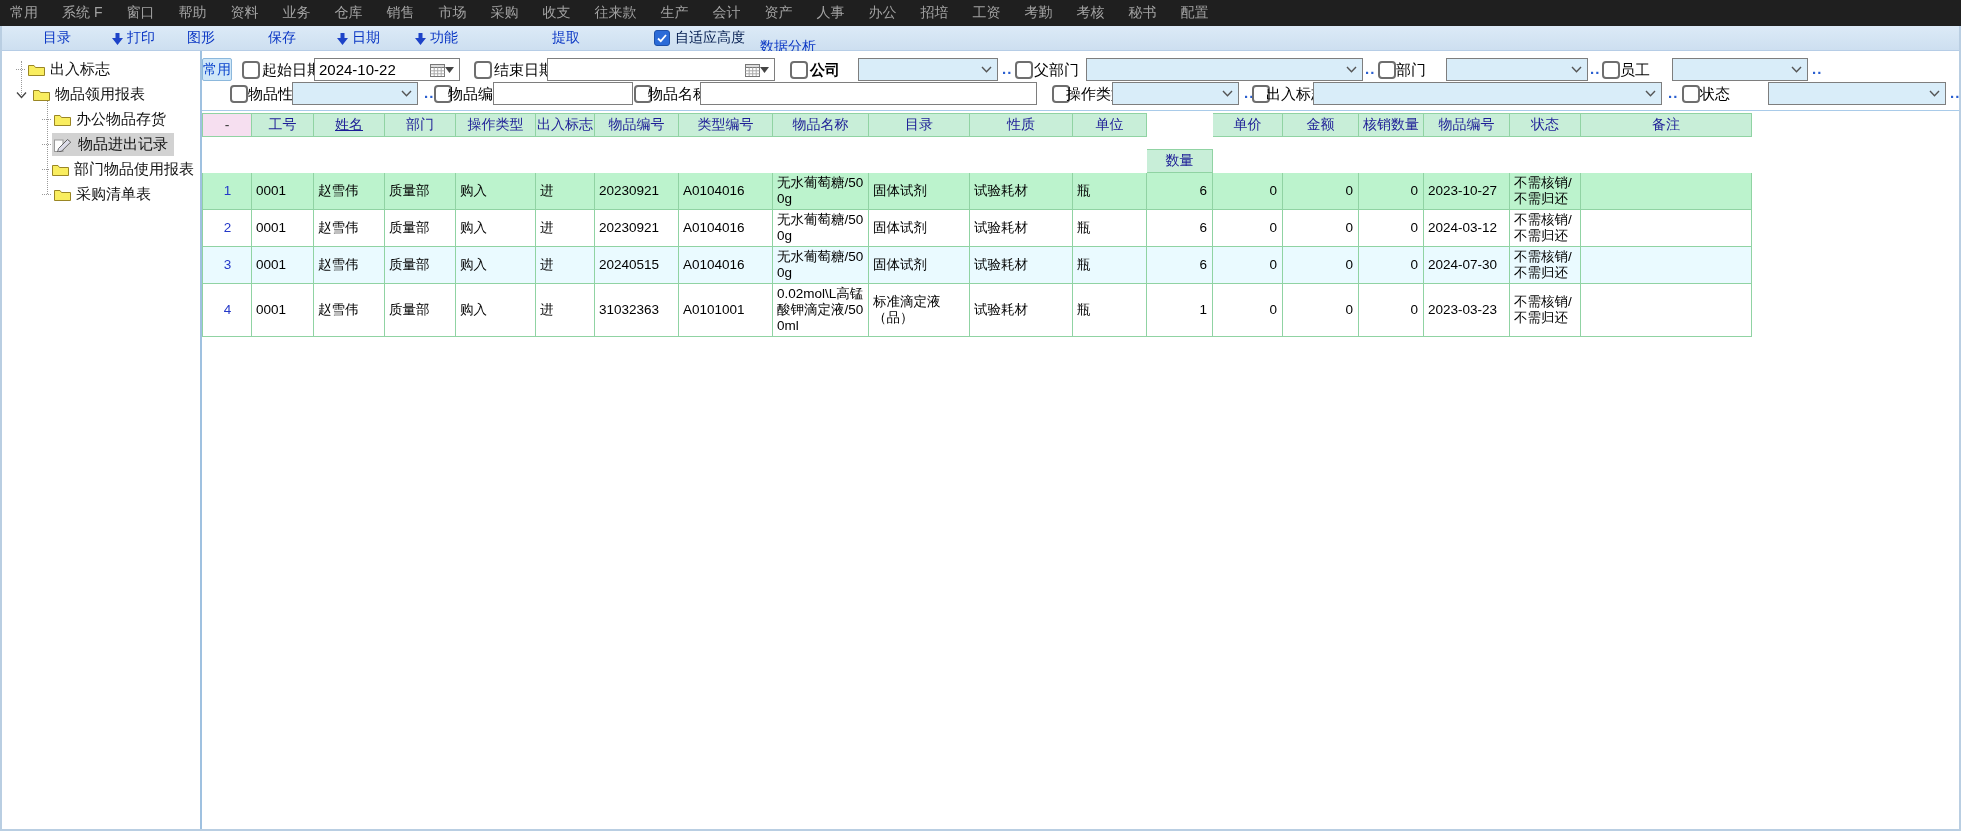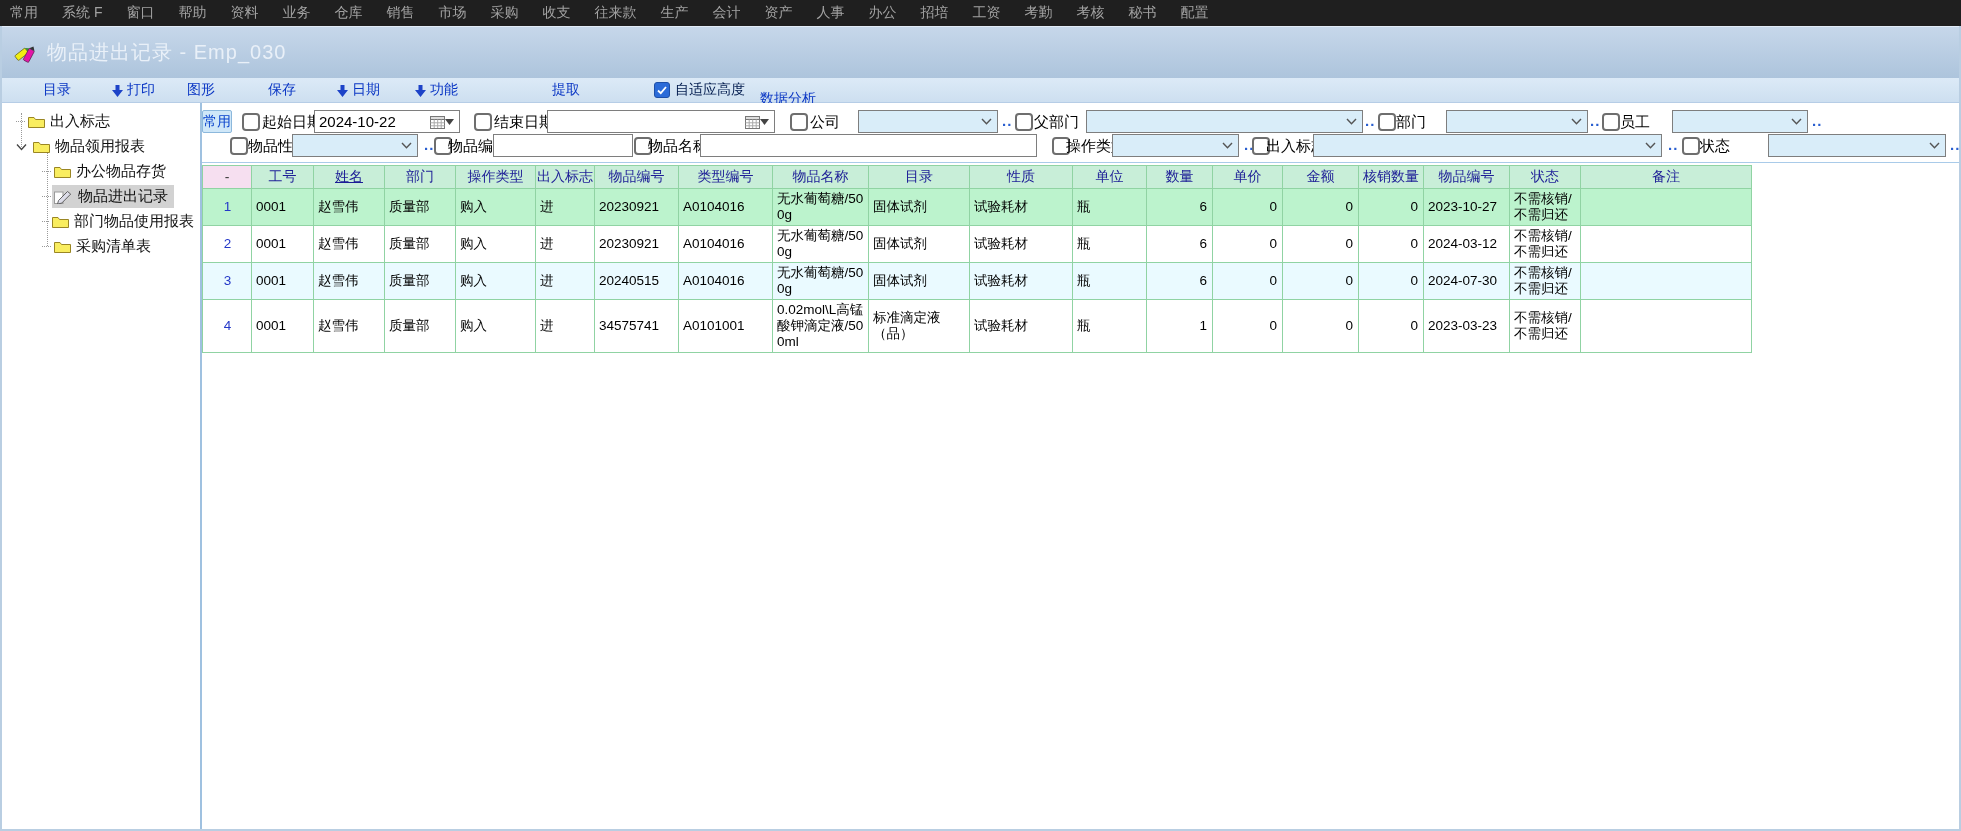--- a/index.html
+++ b/index.html
@@ -105,35 +105,20 @@
     <span class="menu-item">招培</span>
     <span class="menu-item">工资</span>
     <span class="menu-item">考勤</span>
     <span class="menu-item">考核</span>
     <span class="menu-item">秘书</span>
     <span class="menu-item">配置</span>
   </div>
 
 <div class="window">
 
-  <div class="titlebar">
-    <span class="title-icon">
-      <svg width="24" height="19" viewBox="0 0 24 19">
-        <g transform="rotate(-38 8 10)">
-          <rect x="1" y="7" width="13" height="6" rx="1" fill="#f2ee12" stroke="#6c6c2a" stroke-width="0.8"></rect>
-          <polygon points="14,7 17.5,10 14,13" fill="#3c8c3c"></polygon>
-        </g>
-        <g transform="rotate(-62 15 11)">
-          <rect x="8" y="8" width="13" height="6" rx="1" fill="#e315a8" stroke="#6c2a5c" stroke-width="0.8"></rect>
-          <polygon points="21,8 24.5,11 21,14" fill="#333"></polygon>
-        </g>
-      </svg>
-    </span>
-    <span class="title-text">物品进出记录 - Emp_030</span>
-  </div>
 
   <div class="toolbar" id="toolbar">
     <span class="tb-check">
       <span class="cbx">
           <svg width="10" height="9" viewBox="0 0 10 9">
             <polyline points="1,4.5 3.8,7.2 9,1" fill="none" stroke="#fff" stroke-width="1.8"></polyline>
           </svg>
         </span>
       <span class="tb-check-label">自适应高度</span>
     </span>
@@ -291,21 +276,21 @@
                 <line x1="0.5" y1="10.8" x2="14.5" y2="10.8" stroke="#aaa"></line>
               </svg>
             </span>
             <span class="fico">
               <svg width="9" height="6" viewBox="0 0 9 6">
                 <polygon points="0,0 9,0 4.5,6" fill="#444"></polygon>
               </svg>
             </span>
           </span>
           <span class="fchk" style="left: 588px;"></span>
-          <span class="flbl" style="left: 608px;">公司</span>
+          <span class="flbl" style="left: 608px; font-weight: bold;">公司</span>
           <span class="fsel" style="left: 656px; width: 140px;">
             <span class="fico">
               <svg width="11" height="7" viewBox="0 0 11 7">
                 <polyline points="1,1 5.5,5.8 10,1" fill="none" stroke="#555" stroke-width="1.4"></polyline>
               </svg>
             </span>
           </span>
           <span class="fdots" style="left: 800px;">..</span>
           <span class="fchk" style="left: 813px;"></span>
           <span class="flbl" style="left: 832px;">父部门</span>
@@ -394,21 +379,21 @@
             <span class="g-hcell" style="width: 71px; text-decoration: underline;">姓名</span>
             <span class="g-hcell" style="width: 71px;">部门</span>
             <span class="g-hcell" style="width: 80px;">操作类型</span>
             <span class="g-hcell" style="width: 59px;">出入标志</span>
             <span class="g-hcell" style="width: 84px;">物品编号</span>
             <span class="g-hcell" style="width: 94px;">类型编号</span>
             <span class="g-hcell" style="width: 96px;">物品名称</span>
             <span class="g-hcell" style="width: 101px;">目录</span>
             <span class="g-hcell" style="width: 103px;">性质</span>
             <span class="g-hcell" style="width: 74px;">单位</span>
-            <span class="g-hcell" style="width: 66px;">数量</span>
+            <span class="g-hcell" style="width: 66px; margin-top: 36px;">数量</span>
             <span class="g-hcell" style="width: 70px;">单价</span>
             <span class="g-hcell" style="width: 76px;">金额</span>
             <span class="g-hcell" style="width: 65px;">核销数量</span>
             <span class="g-hcell" style="width: 86px;">物品编号</span>
             <span class="g-hcell" style="width: 71px;">状态</span>
             <span class="g-hcell" style="width: 171px;">备注</span>
           </div>
           <div class="g-row" style="background: rgb(188, 243, 205);">
             <span class="g-cell g-num" style="width: 50px;">
               <span class="g-txt">1</span>
@@ -599,21 +584,21 @@
             <span class="g-cell" style="width: 71px;">
               <span class="g-txt">质量部</span>
             </span>
             <span class="g-cell" style="width: 80px;">
               <span class="g-txt">购入</span>
             </span>
             <span class="g-cell" style="width: 59px;">
               <span class="g-txt">进</span>
             </span>
             <span class="g-cell" style="width: 84px;">
-              <span class="g-txt">34575741</span>
+              <span class="g-txt">31032363</span>
             </span>
             <span class="g-cell" style="width: 94px;">
               <span class="g-txt">A0101001</span>
             </span>
             <span class="g-cell" style="width: 96px;">
               <span class="g-txt">0.02mol\L高锰酸钾滴定液/500ml</span>
             </span>
             <span class="g-cell" style="width: 101px;">
               <span class="g-txt">标准滴定液（品）</span>
             </span>

